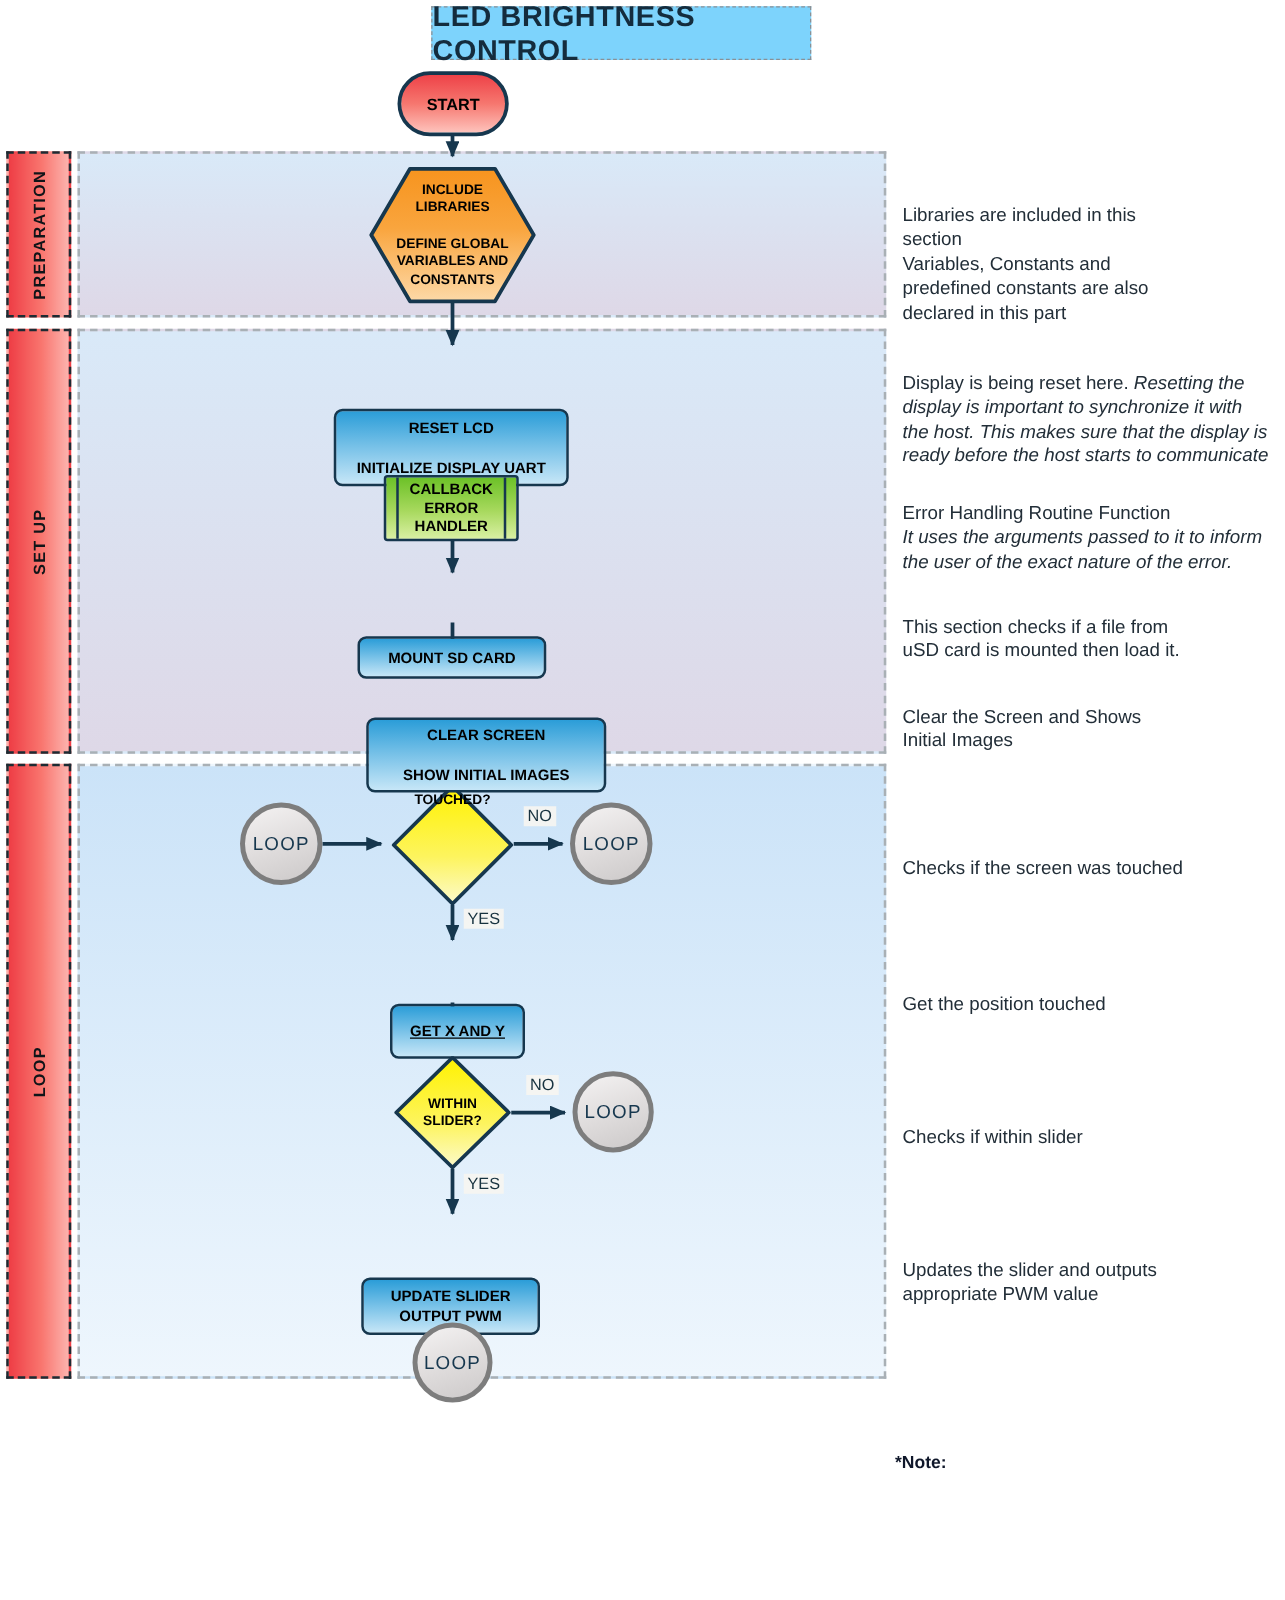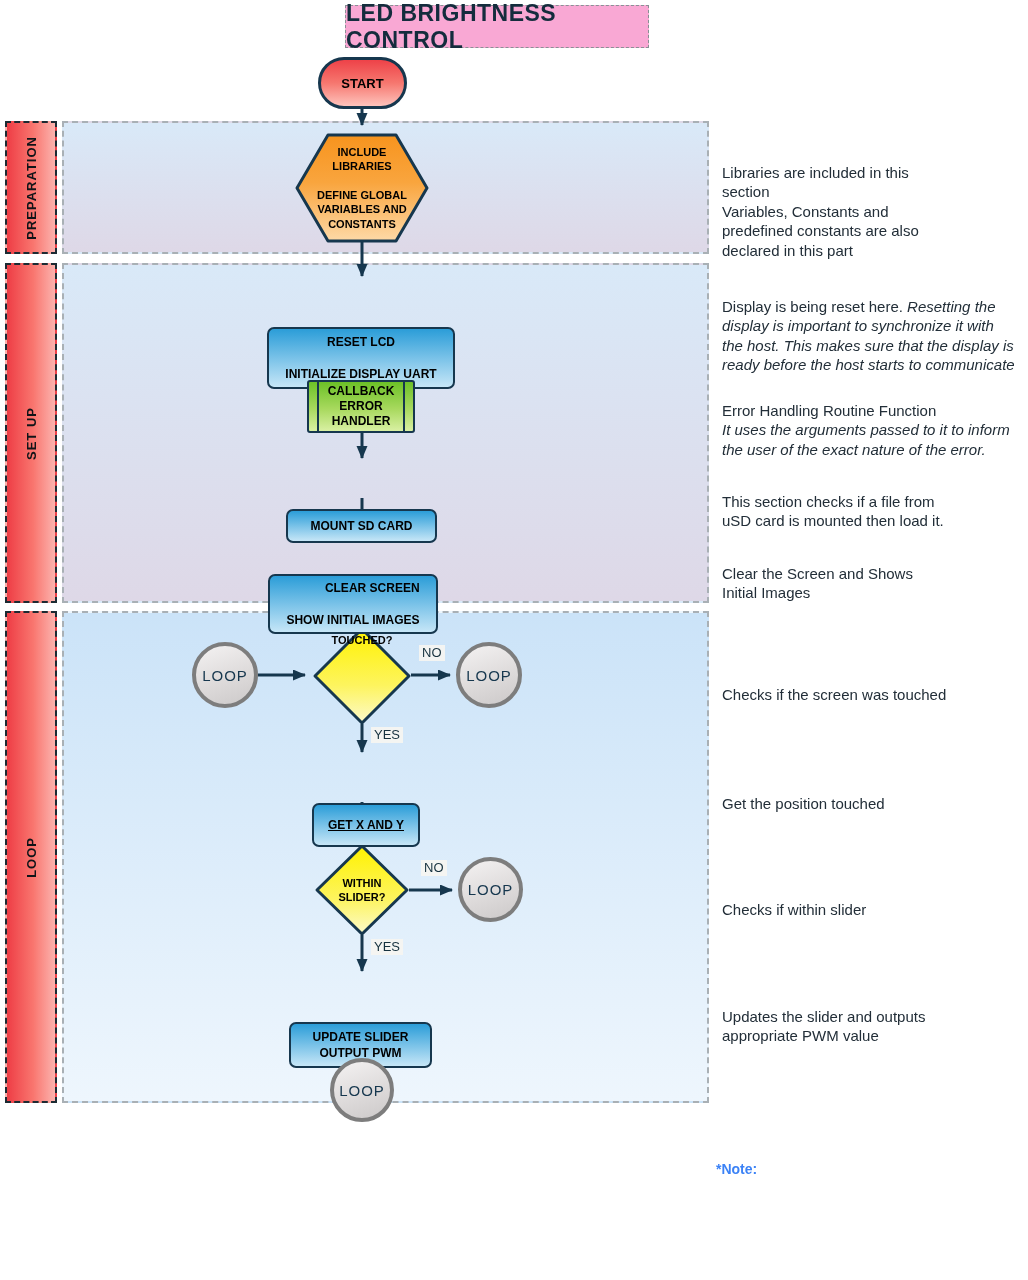--- a/index.html
+++ b/index.html
@@ -5,21 +5,21 @@
   html,body{margin:0;padding:0;}
   body{
     width:1028px;height:1280px;position:relative;background:#ffffff;
     font-family:"Liberation Sans", sans-serif;color:#222e38;overflow:hidden;
   }
   .abs{position:absolute;}
   
   .title-box{
     left:345px;top:5px;width:302px;height:41px;
     border:1px dashed #8a9095;display:flex;align-items:center;justify-content:center;
-    font-size:23px;font-weight:bold;color:#142c3d;letter-spacing:.5px;background:#f9a8d4;
+    font-size:23px;font-weight:bold;color:#142c3d;letter-spacing:.5px;background:#7dd3fc;
   }
   
   .section-bar{
     left:5px;width:52px;border:2px dashed #1c2b33;box-sizing:border-box;
     background:linear-gradient(90deg,#ee3d45 0%,#f9766f 55%,#fcb3ae 100%);
     display:flex;align-items:center;justify-content:center;
   }
   .section-bar .lbl{
     writing-mode:vertical-rl;transform:rotate(180deg);
     font-weight:bold;font-size:13px;color:#101418;letter-spacing:1px;white-space:nowrap;
@@ -65,21 +65,21 @@
   .edge-label{
     z-index:4;font-size:13px;color:#17323f;background:rgba(246,245,241,.92);
     padding:0 3px;line-height:1.2;
   }
   
   .ann{
     left:722px;width:308px;font-size:15px;line-height:1.3;color:#222e38;
     white-space:pre-line;z-index:2;
   }
   .ann .it{font-style:italic;margin-top:16px;}
-  .note{left:716px;width:305px;font-size:14px;line-height:1.33;color:#3b82f6;z-index:2;}
+  .note{left:716px;width:305px;font-size:14px;line-height:1.33;color:#0f172a;z-index:2;}
   .note .note-title{font-weight:bold;display:block;margin-bottom:2px;}
   .note .note-body{white-space:pre-line;}
   svg.arrows{left:0;top:0;z-index:1;}
 </style>
 </head>
 <body>
 
 <div class="abs title-box">LED BRIGHTNESS CONTROL</div>
 
 <div class="abs section-bar" style="top:121px;height:133px;">
@@ -146,21 +146,21 @@
 <div class="abs node predef" style="left:307px;top:380px;width:108px;height:53px;">
   <span class="vline vl-l"></span>
   <span>CALLBACK
 ERROR
 HANDLER</span>
   <span class="vline vl-r"></span>
 </div>
 
 <div class="abs node process" style="left:286px;top:465px;width:151px;height:34px;">MOUNT SD CARD</div>
 
-<div class="abs node process" style="left:268px;top:530px;width:170px;height:60px;text-align:right;">CLEAR SCREEN
+<div class="abs node process" style="left:293px;top:530px;width:192px;height:60px;">CLEAR SCREEN
 
 SHOW INITIAL IMAGES</div>
 
 <svg class="abs shape-svg" style="left:312px;top:626px;" width="100" height="100">
   <defs>
     <linearGradient id="gYellow1" x1="0" y1="0" x2="0" y2="1">
       <stop offset="0" stop-color="#fff200"></stop>
         <stop offset="0.6" stop-color="#fdf45e"></stop>
         <stop offset="1" stop-color="#fcfacb"></stop>
     </linearGradient>

